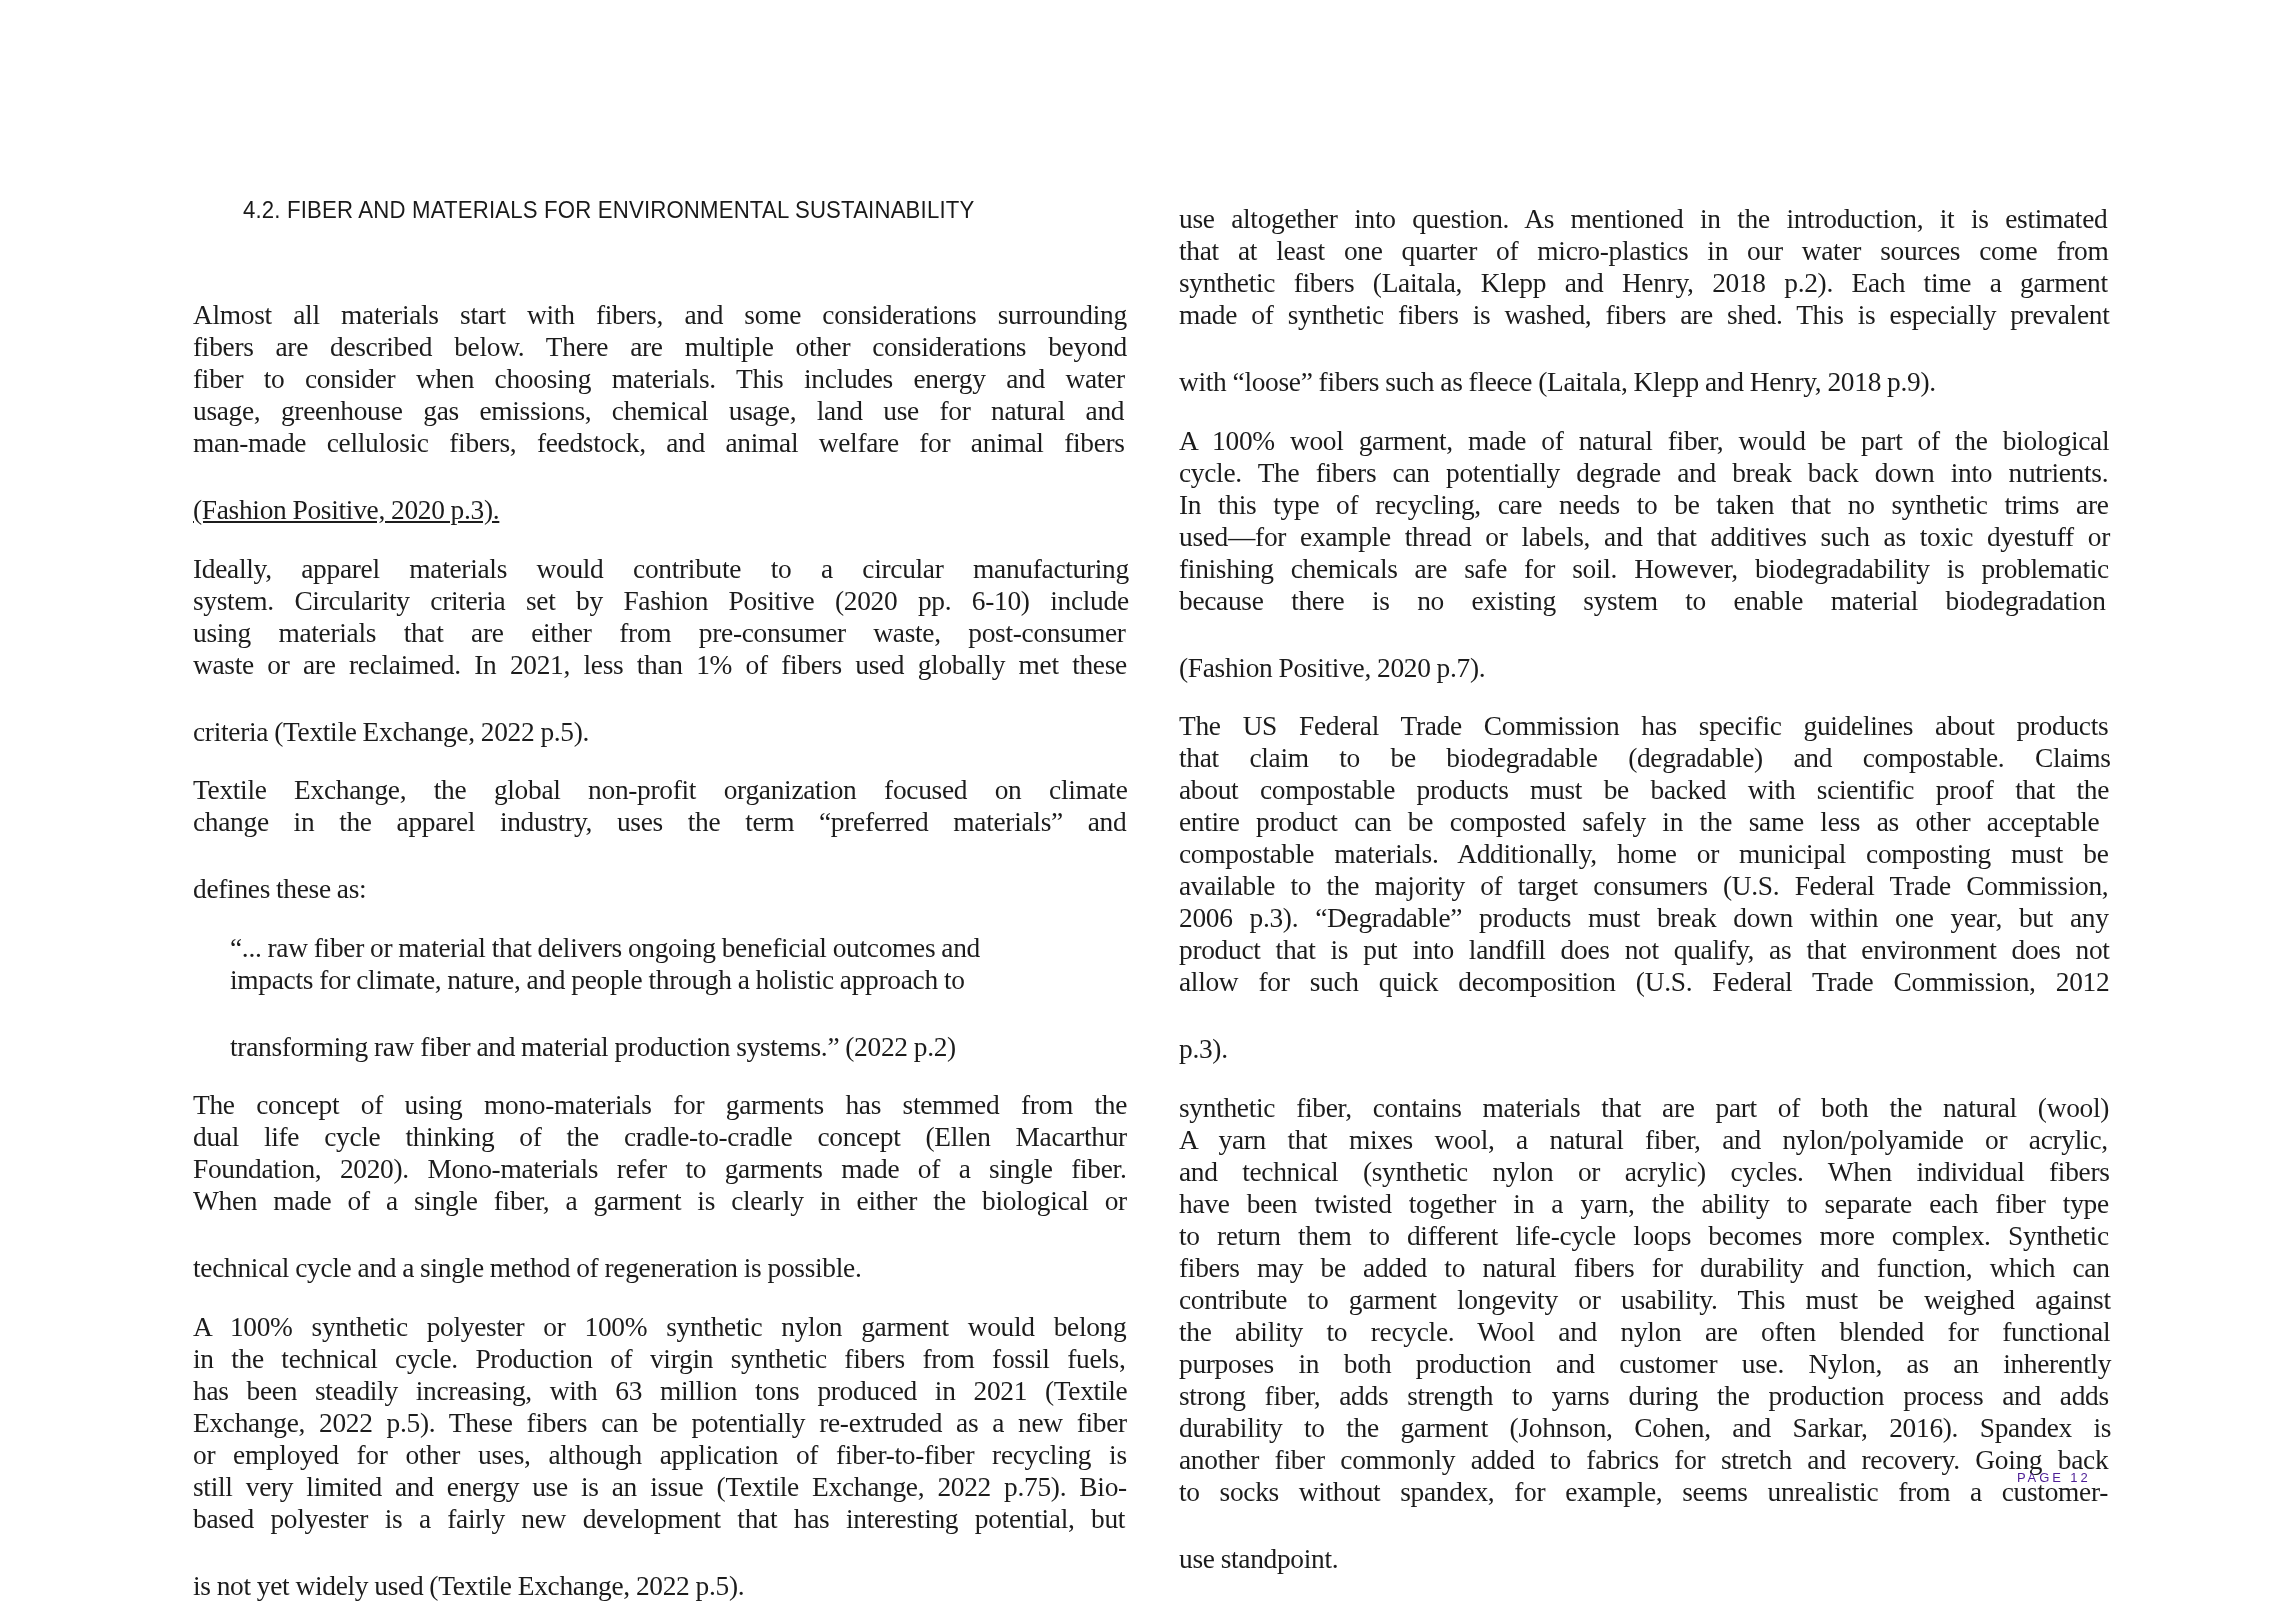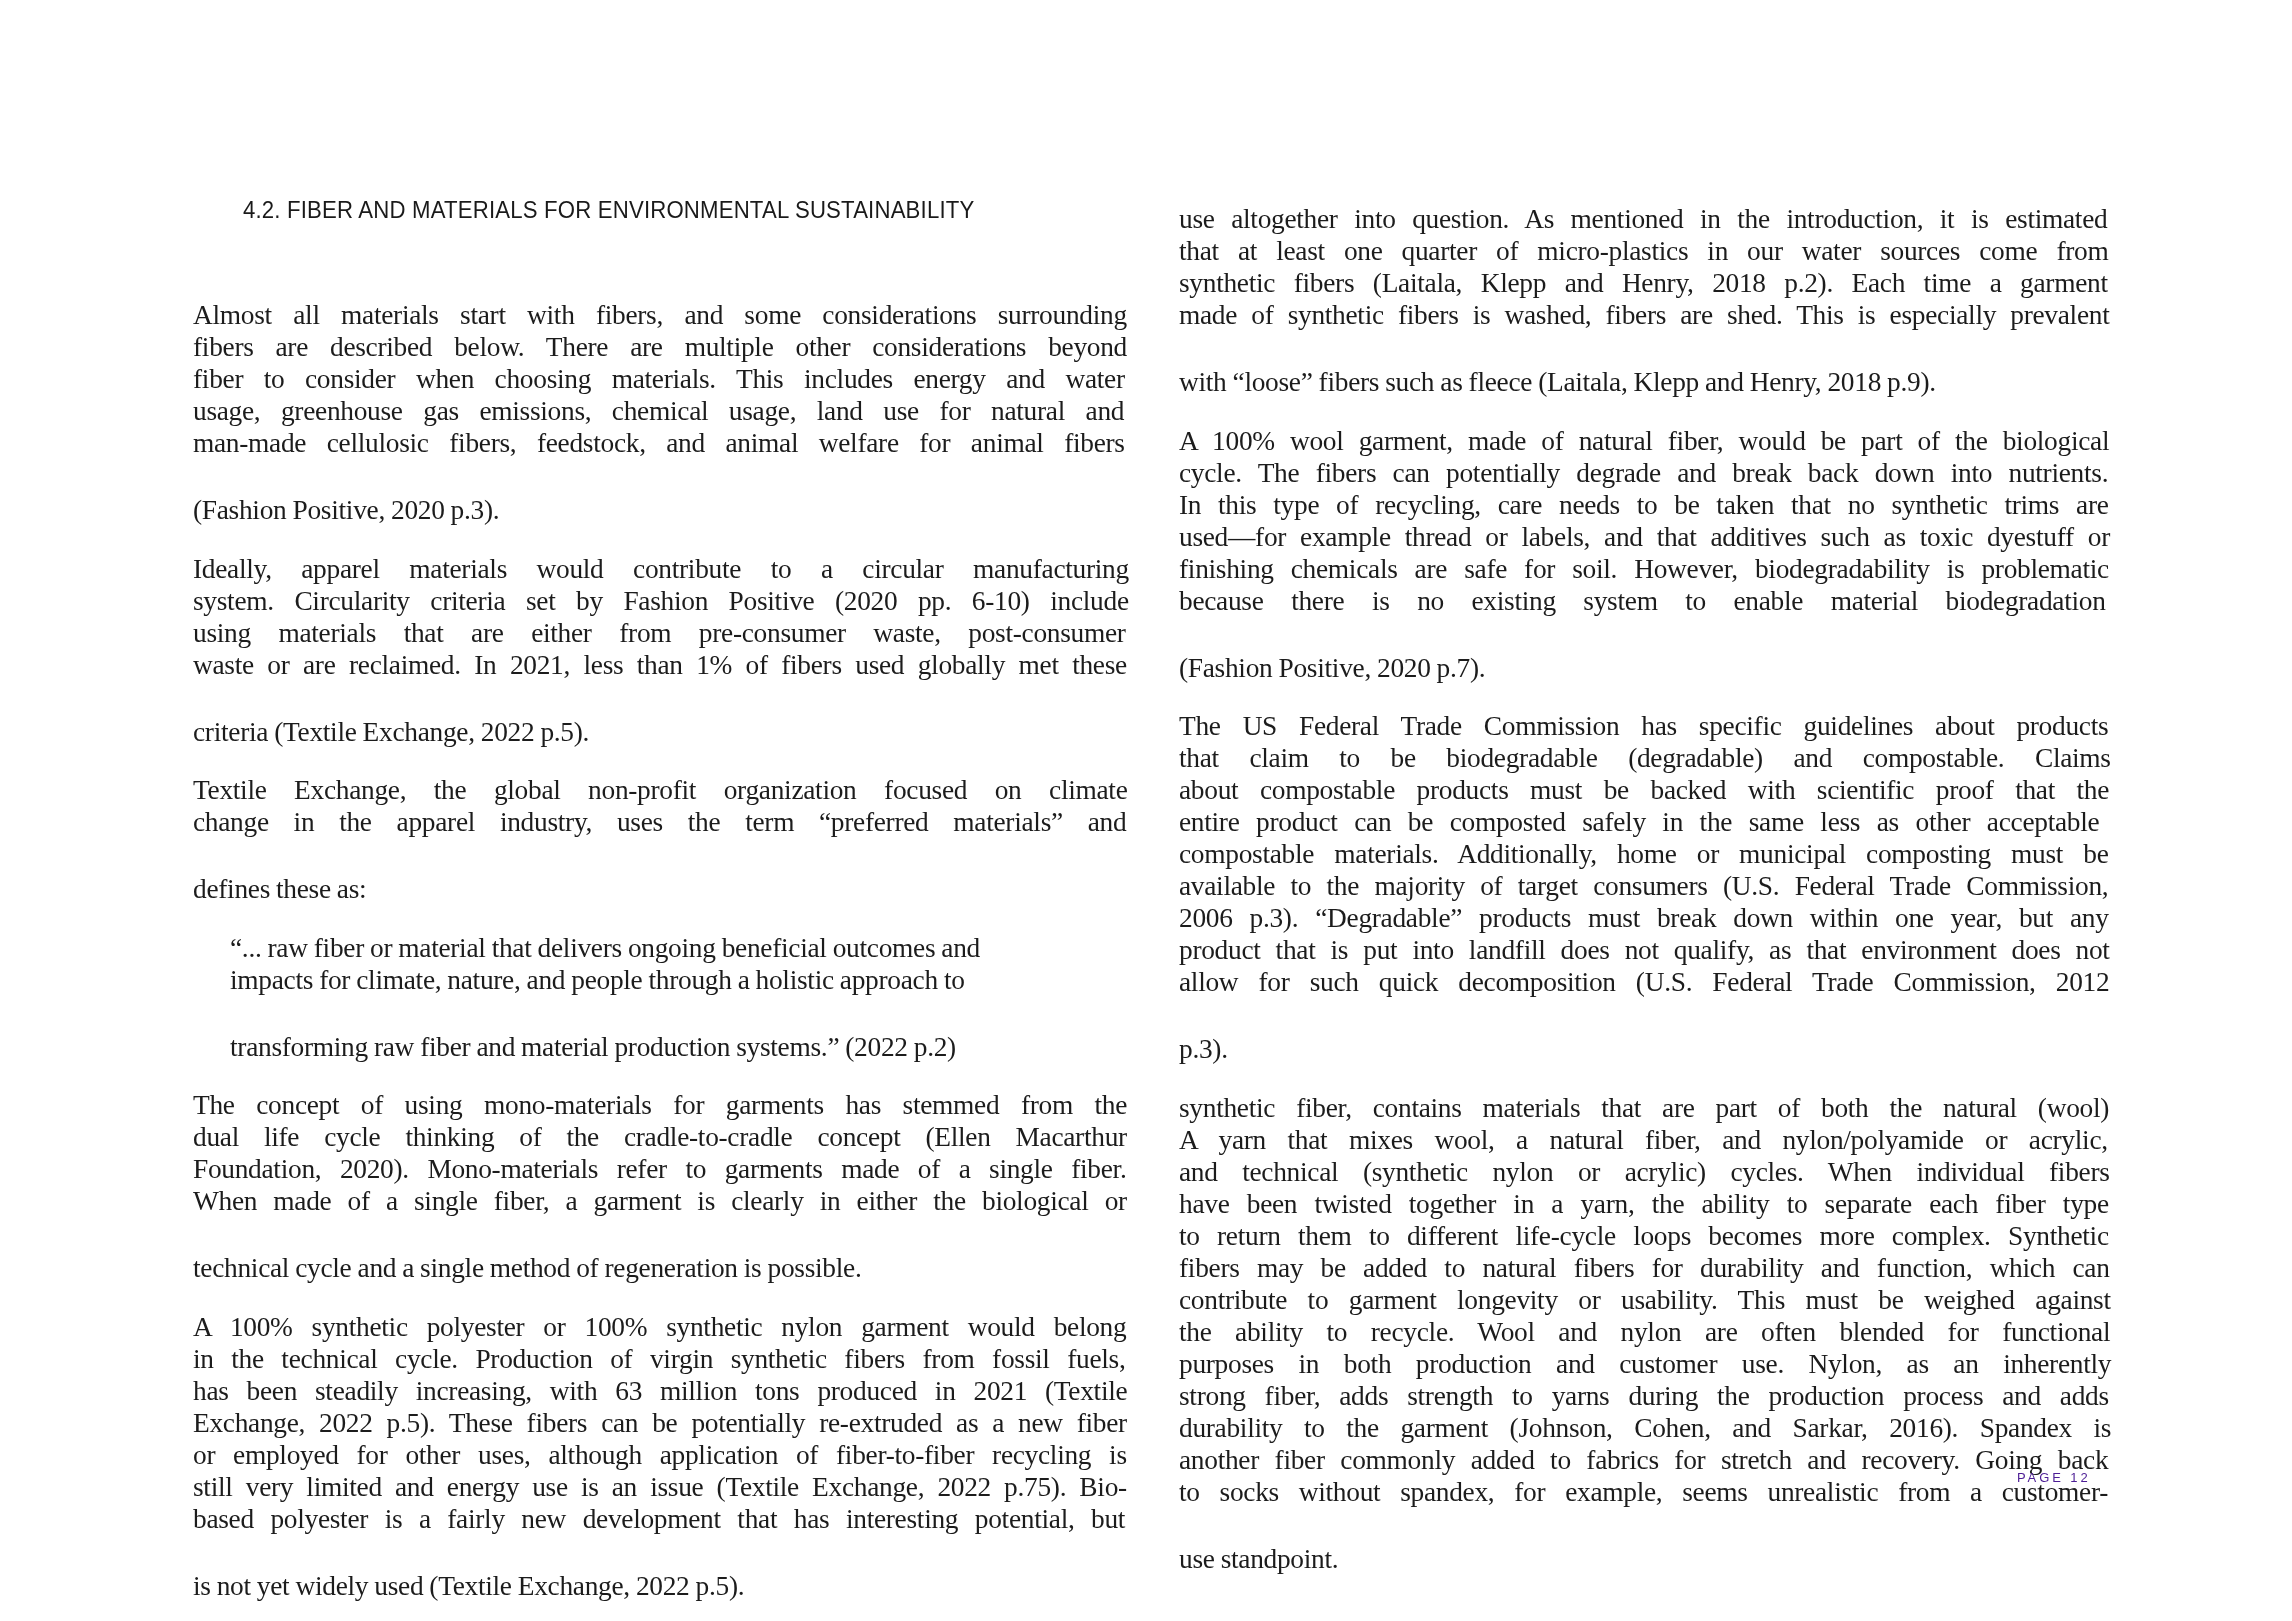--- a/index.html
+++ b/index.html
@@ -95,21 +95,21 @@
   <h2 class="section-heading">4.2.  FIBER AND MATERIALS FOR ENVIRONMENTAL SUSTAINABILITY</h2>
 
   <div class="column col-left">
 
     <div class="para">
       <span class="line"><span style="white-space: nowrap; display: inline-block; word-spacing: 14.8px;">Almost all materials start with fibers, and some considerations surrounding</span></span>
       <span class="line"><span style="white-space: nowrap; display: inline-block; word-spacing: 15.4px;">fibers are described below. There are multiple other considerations beyond</span></span>
       <span class="line"><span style="white-space: nowrap; display: inline-block; word-spacing: 14px;">fiber to consider when choosing materials. This includes energy and water</span></span>
       <span class="line"><span style="white-space: nowrap; display: inline-block; word-spacing: 14px;">usage, greenhouse gas emissions, chemical usage, land use for natural and</span></span>
       <span class="line"><span style="white-space: nowrap; display: inline-block; word-spacing: 14px;">man-made cellulosic fibers, feedstock, and animal welfare for animal fibers</span></span>
-      <span class="line last"><span style="white-space: nowrap; display: inline-block;">(Fashion Positive, 2020 p.3).</span></span>
+      <span class="line last"><span style="white-space: nowrap; display: inline-block; text-decoration: underline;">(Fashion Positive, 2020 p.3).</span></span>
     </div>
 
     <div class="para">
       <span class="line"><span style="white-space: nowrap; display: inline-block; word-spacing: 23px;">Ideally, apparel materials would contribute to a circular manufacturing</span></span>
       <span class="line"><span style="white-space: nowrap; display: inline-block; word-spacing: 14px;">system. Circularity criteria set by Fashion Positive (2020 pp. 6-10) include</span></span>
       <span class="line"><span style="white-space: nowrap; display: inline-block; word-spacing: 21px;">using materials that are either from pre-consumer waste, post-consumer</span></span>
       <span class="line"><span style="white-space: nowrap; display: inline-block; word-spacing: 6.9px;">waste or are reclaimed. In 2021, less than 1% of fibers used globally met these</span></span>
       <span class="line last"><span style="white-space: nowrap; display: inline-block;">criteria (Textile Exchange, 2022 p.5).</span></span>
     </div>
 

